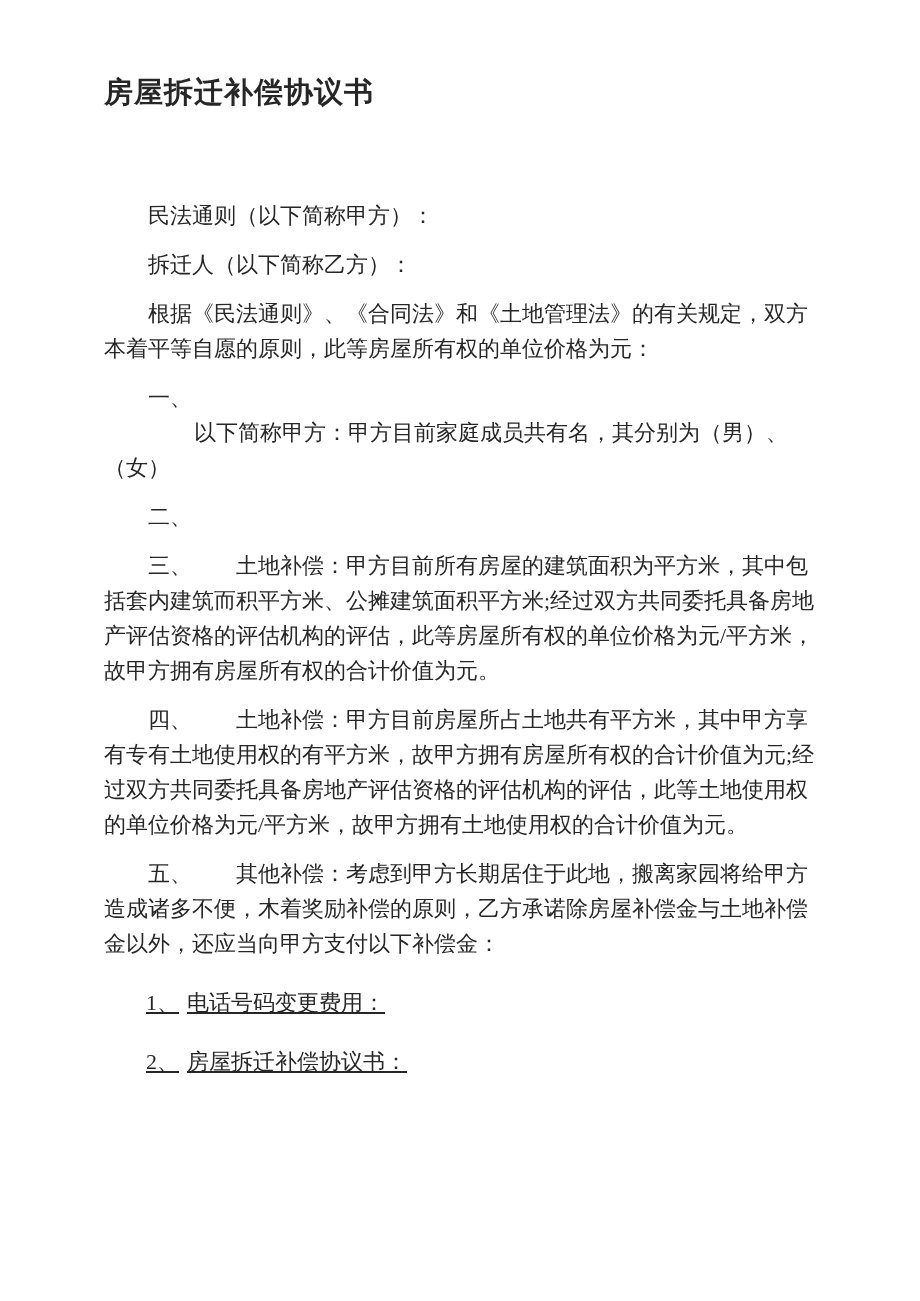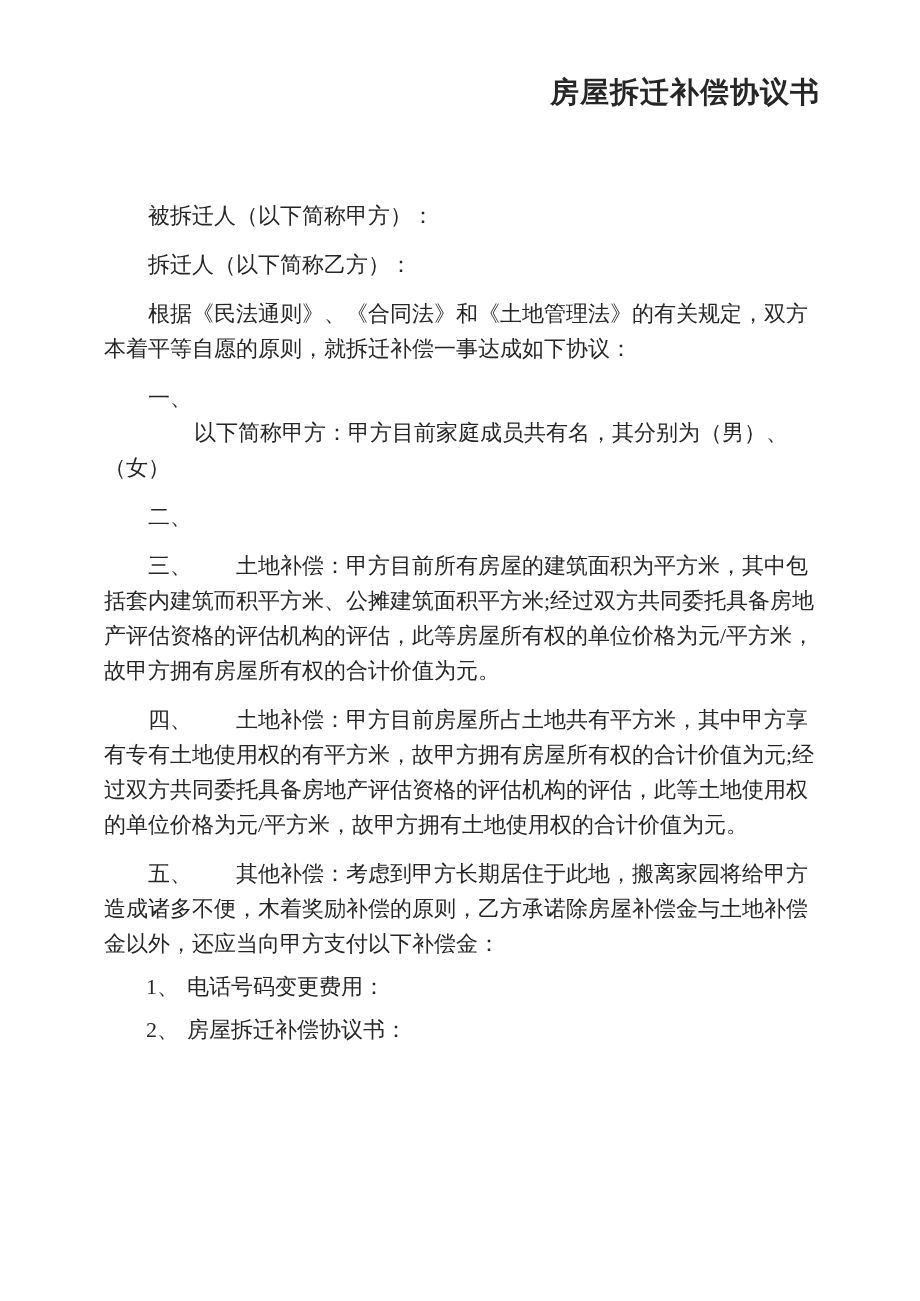--- a/index.html
+++ b/index.html
@@ -18,21 +18,21 @@
     box-sizing: border-box;
     width: 920px;
     height: 1301px;
     padding: 72px 100px 0 104px;
   }
   .title {
     margin: 0 0 86px 0;
     font-size: 29px;
     line-height: 40px;
     font-weight: bold;
-    text-align: right;
+    text-align: left;
     letter-spacing: 1px;
   }
   .para, .clause, .numbered, .subitem {
     font-size: 22px;
     line-height: 35px;
     margin: 14px 0 0 0;
     text-align: left;
   }
   .para {
     text-indent: 44px;
@@ -45,39 +45,40 @@
   }
   .numbered {
     text-indent: 44px;
   }
   .numbered .tab {
     display: inline-block;
     width: 44px;
   }
   .subitem {
     text-indent: 42px;
-    margin-top: 8px;
+    margin-top: 24px;
+    text-decoration: underline;
   }
   .subitem .gap {
     display: inline-block;
     width: 8px;
   }
 </style>
 </head>
 <body>
 
 <div class="page">
 
   <h1 class="title">房屋拆迁补偿协议书</h1>
 
-  <p class="para">被拆迁人（以下简称甲方）：</p>
+  <p class="para">民法通则（以下简称甲方）：</p>
 
   <p class="para">拆迁人（以下简称乙方）：</p>
 
-  <p class="para">根据《民法通则》、《合同法》和《土地管理法》的有关规定，双方本着平等自愿的原则，就拆迁补偿一事达成如下协议：</p>
+  <p class="para">根据《民法通则》、《合同法》和《土地管理法》的有关规定，双方本着平等自愿的原则，此等房屋所有权的单位价格为元：</p>
 
   <div class="clause">
     <div class="clause-num">一、</div>
     <div class="clause-body">以下简称甲方：甲方目前家庭成员共有名，其分别为（男）、（女）</div>
   </div>
 
   <div class="clause">
     <div class="clause-num">二、</div>
   </div>
 

